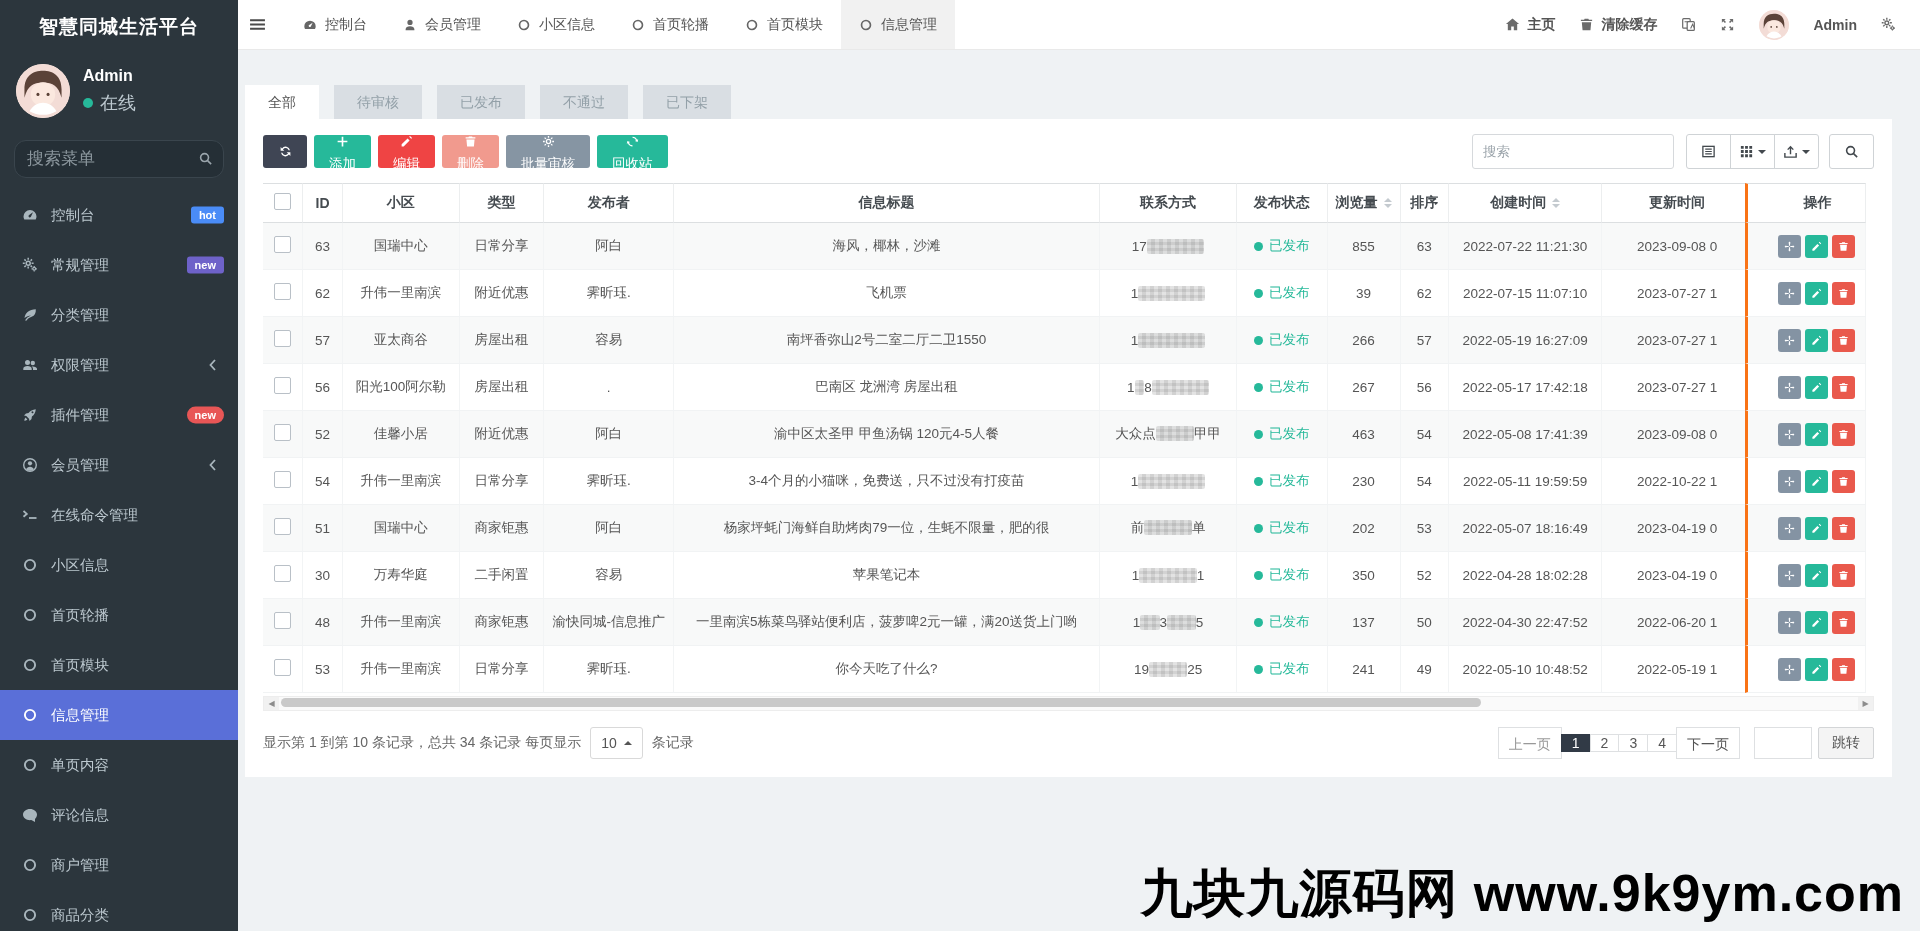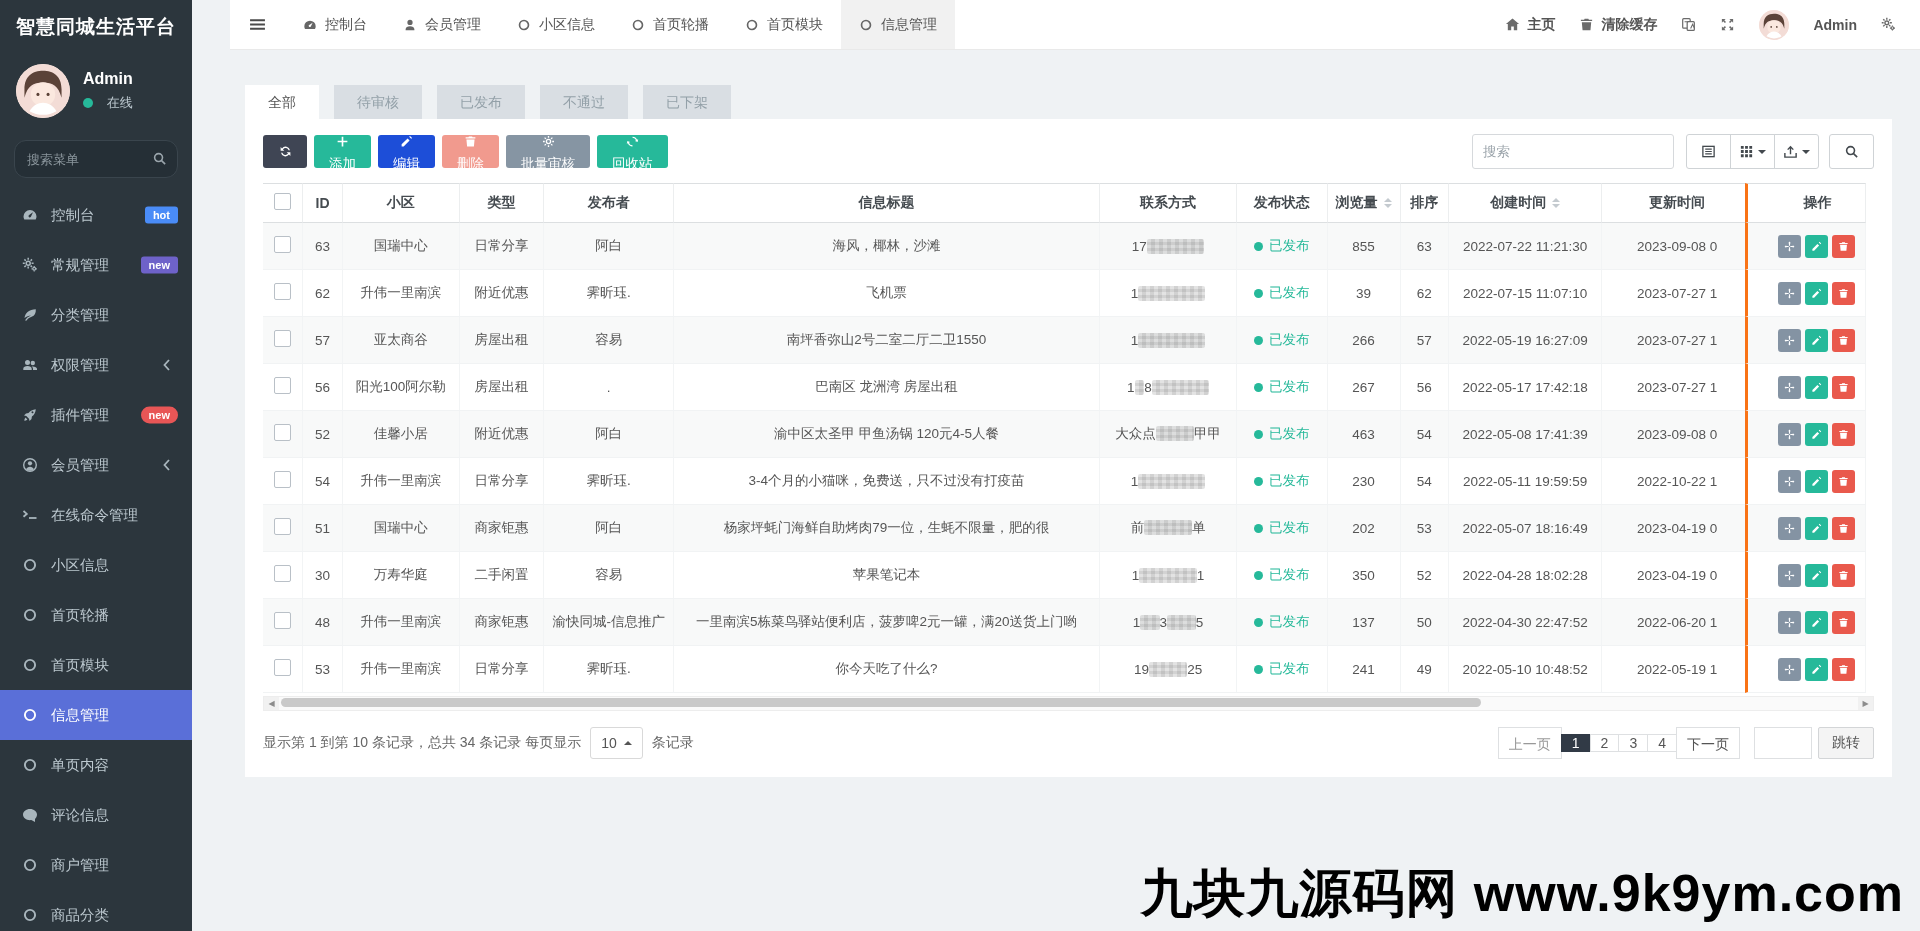--- a/index.html
+++ b/index.html
@@ -7,35 +7,35 @@
     width:1920px;height:931px;position:relative;overflow:hidden;
     background:#eff2f4;
     font-family:"Liberation Sans","DejaVu Sans",sans-serif;
     -webkit-font-smoothing:antialiased;
   }
   .icn{display:inline-flex;align-items:center;justify-content:center;}
   .icn svg{width:1em;height:1em;display:block;}
 
   
   .sidebar{
-    position:absolute;left:0;top:0;bottom:0;width:192px;
+    position:absolute;left:0;top:0;bottom:0;width:238px;
     background:var(--sidebar-bg,#2c363d);color:#bdc9d0;z-index:5;
   }
   .logo{height:54px;line-height:54px;text-align:center;color:#fff;font-size:19px;font-weight:600;letter-spacing:1px;}
   .user{display:flex;align-items:center;gap:13px;padding:10px 16px 6px 16px;}
   .avatar{width:54px;height:54px;border-radius:50%;overflow:hidden;flex:none;background:#f6e3dd;}
   .avatar svg{width:100%;height:100%;display:block;}
   .avatar.sm{width:30px;height:30px;}
   .uname{color:#fff;font-size:16px;font-weight:700;margin-bottom:6px;}
-  .ustatus{font-size:13px;color:#bdc9d0;display:flex;align-items:center;gap:7px;justify-content:space-between;}
+  .ustatus{font-size:18px;color:#bdc9d0;display:flex;align-items:center;gap:7px;}
   .dot{width:10px;height:10px;border-radius:50%;background:var(--accent-green,#26b99a);display:inline-block;}
   .ssearch{margin:16px 14px 12px 14px;position:relative;}
   .ssearch input{
     width:100%;height:38px;box-sizing:border-box;background:#252f36;border:1px solid #3a454d;
-    border-radius:12px;color:#cfd6da;font-size:13px;padding:0 34px 0 12px;outline:none;
+    border-radius:12px;color:#cfd6da;font-size:17px;padding:0 34px 0 12px;outline:none;
     font-family:inherit;
   }
   .ssearch input::placeholder{color:#8b969d;}
   .ssearch .icn{position:absolute;right:11px;top:11px;font-size:15px;color:#9aa5ac;}
   .menu{margin-top:4px;}
   .menu-item{position:relative;height:50px;display:flex;align-items:center;padding:0 16px 0 20px;cursor:pointer;font-size:14.5px;}
   .menu-item .icn{font-size:16px;width:20px;color:#a9b6bd;}
   .menu-item .lbl{margin-left:11px;}
   .menu-item.active{background:var(--menu-active,#5a6fd8);color:#fff;}
   .menu-item.active .icn{color:#fff;}
@@ -65,21 +65,21 @@
   .ctab{height:34px;line-height:34px;padding:0 23px;background:#d9dee3;color:#93a0a8;font-size:14px;margin-right:15px;cursor:pointer;}
   .ctab.active{background:#fff;color:#555;}
   .panel{background:#fff;padding:15px 18px 18px 18px;}
 
   .toolbar{display:flex;justify-content:space-between;align-items:center;margin-bottom:14px;}
   .tleft{display:flex;align-items:center;}
   .btn{height:33px;border:none;border-radius:3px;color:#fff;font-size:13.5px;padding:0 15px;display:inline-flex;align-items:center;gap:7px;margin-right:7px;cursor:pointer;font-family:inherit;flex-direction:column;}
   .btn .icn{font-size:13px;}
   .btn.dark{background:var(--btn-dark,#3f4554);width:44px;padding:0;justify-content:center;}
   .btn.green{background:var(--accent-green,#26b99a);}
-  .btn.green-disabled{background:#1d4ed8;cursor:default;}
+  .btn.green-disabled{background:#ef4444;cursor:default;}
   .btn.red-disabled{background:#f19a8e;cursor:default;}
   .btn.gray{background:var(--btn-gray,#8695a3);}
   .tright{display:flex;align-items:center;}
   .tsearch{width:180px;height:33px;border:1px solid #d6d9dc;border-radius:3px;padding:0 10px;font-size:13.5px;color:#555;outline:none;font-family:inherit;}
   .tsearch::placeholder{color:#9aa3aa;}
   .btn-group{display:inline-flex;margin-left:12px;}
   .vbtn{width:45px;height:35px;background:#fff;border:1px solid #cfd3d6;color:#43494e;display:inline-flex;align-items:center;justify-content:center;gap:4px;cursor:pointer;font-size:15px;}
   .btn-group .vbtn{margin-left:-1px;}
   .btn-group .vbtn:first-child{border-radius:3px 0 0 3px;margin-left:0;}
   .btn-group .vbtn:last-child{border-radius:0 3px 3px 0;}

